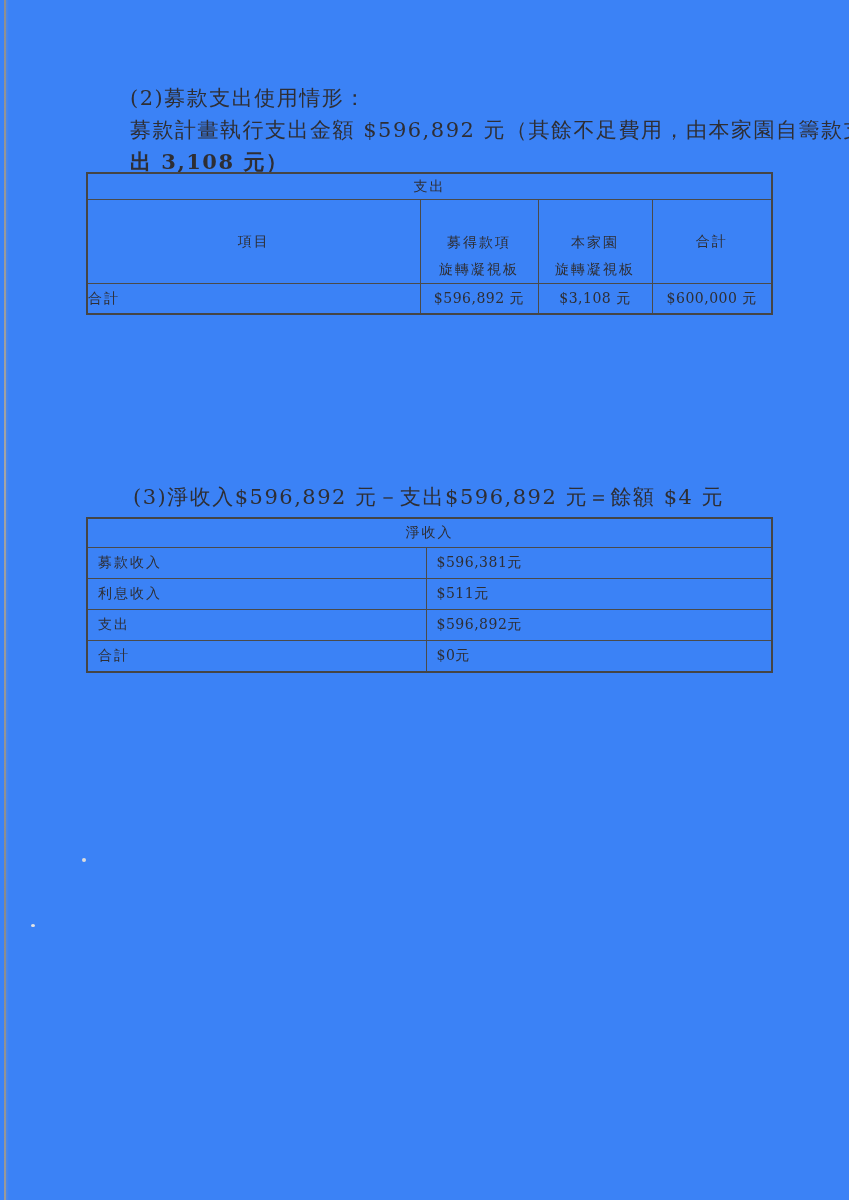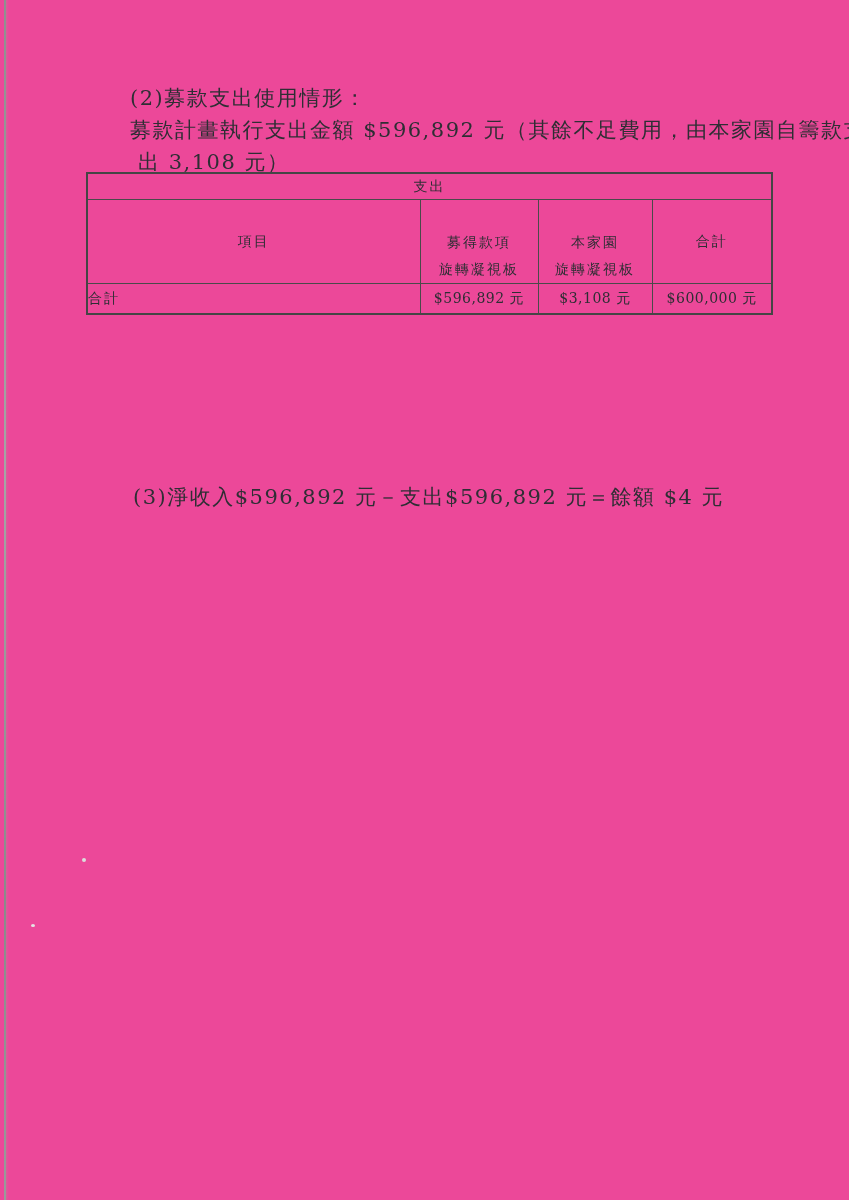--- a/index.html
+++ b/index.html
@@ -4,21 +4,21 @@
 <style>
   html, body {
     margin: 0;
     padding: 0;
     background: #e9e9e9;
   }
   .page {
     position: relative;
     width: 849px;
     height: 1200px;
-    background: #ec4899;
+    background: #3b82f6;
     overflow: hidden;
     font-family: "DejaVu Serif", "Liberation Serif", serif;
     color: #2e2e34;
   }
   
   .scan-edge {
     position: absolute;
     left: 4px;
     top: 0;
     width: 2px;
@@ -42,21 +42,21 @@
   .speck.s2 { left: 31px; top: 924px; width: 4px; height: 3px; background:#e4e4e4; }
 
   .sec-heading {
     position: absolute;
     font-size: 21px;
     letter-spacing: 1.5px;
     white-space: nowrap;
   }
   .sec2-heading { left: 130px; top: 84px; }
   .sec2-line1  { left: 130px; top: 116px; }
-  .sec2-line2  { left: 138px; top: 148px; }
+  .sec2-line2  { left: 130px; top: 148px; font-weight: bold; }
   .sec3-heading { left: 133px; top: 483px; }
 
   table.doc-table {
     position: absolute;
     border-collapse: collapse;
     table-layout: fixed;
     background: transparent;
   }
   table.doc-table td {
     border: 1px solid #4a4a4a;
@@ -147,16 +147,43 @@
       <td class="label-cell">合計</td>
       <td class="amount-cell">$596,892 元</td>
       <td class="amount-cell">$3,108 元</td>
       <td class="amount-cell">$600,000 元</td>
     </tr>
   </tbody>
     </table>
 
   <div class="sec-heading sec3-heading">(3)淨收入$596,892 元－支出$596,892 元＝餘額 $4 元</div>
 
+  <table class="doc-table net">
+    <colgroup>
+      <col style="width:339px">
+      <col style="width:346px">
+    </colgroup>
+    <tbody>
+        <tr class="net-title">
+      <td colspan="2" class="table-title">淨收入</td>
+    </tr>
+    <tr class="net-row">
+      <td class="label-cell">募款收入</td>
+      <td class="value-cell">$596,381元</td>
+    </tr>
+    <tr class="net-row">
+      <td class="label-cell">利息收入</td>
+      <td class="value-cell">$511元</td>
+    </tr>
+    <tr class="net-row">
+      <td class="label-cell">支出</td>
+      <td class="value-cell">$596,892元</td>
+    </tr>
+    <tr class="net-row">
+      <td class="label-cell">合計</td>
+      <td class="value-cell">$0元</td>
+    </tr>
+  </tbody>
+    </table>
 
   <div class="speck s1"></div>
   <div class="speck s2"></div>
 </div>
 
 </body></html>

